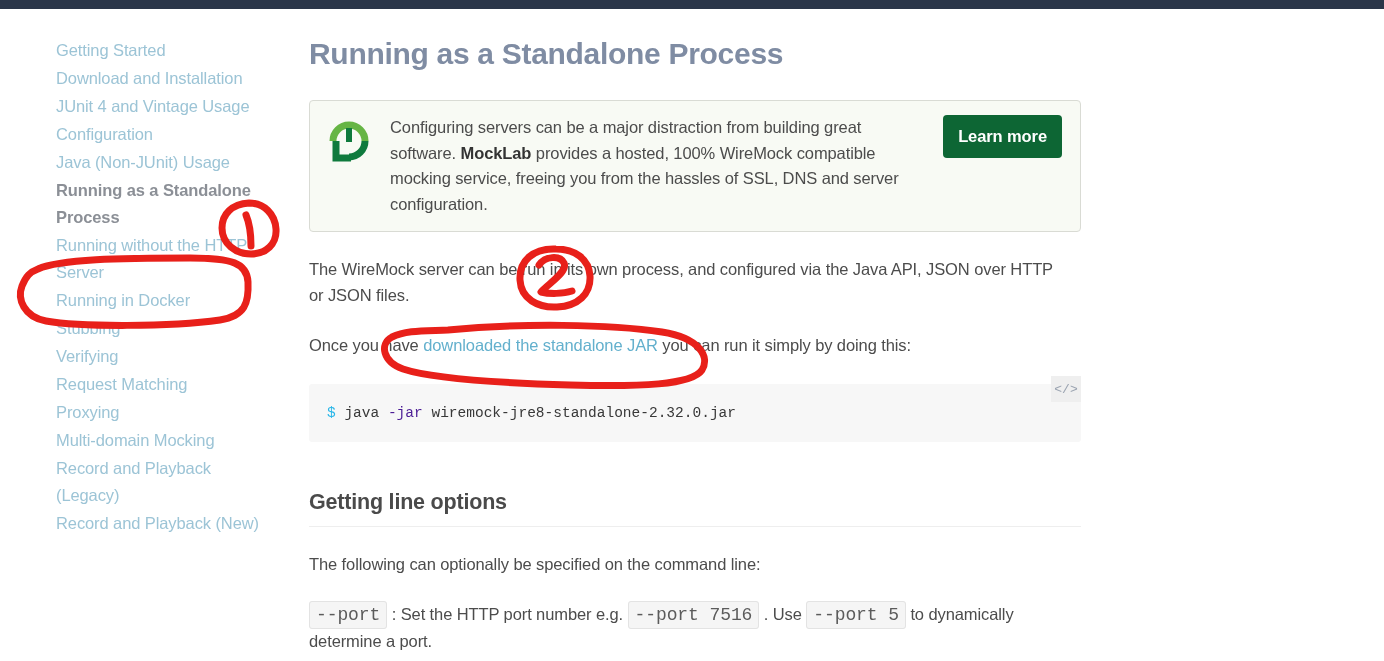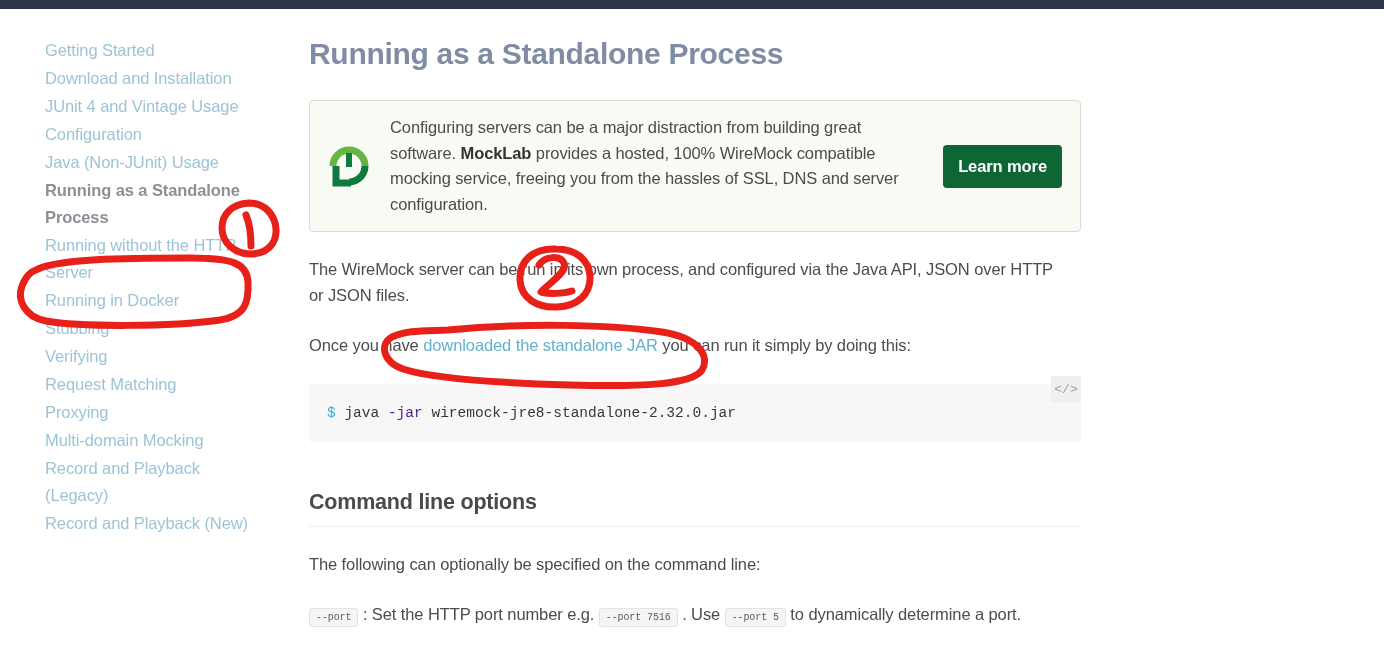--- a/index.html
+++ b/index.html
@@ -15,21 +15,21 @@
     position:absolute; top:0; left:0; width:1384px; height:9px;
     background:#2b3649;
   }
   #page {
     position:absolute; top:9px; left:0; width:1384px; height:652px;
     background:#ffffff;
   }
 
   
   #sidebar {
-    position:absolute; left:0; top:0; width:300px; height:652px;
+    position:absolute; left:11px; top:0; width:300px; height:652px;
     padding:28px 0 0 45px;
   }
   .nav-item {
     display:block;
     width:215px;
     font-size:16.5px;
     line-height:27px;
     color:#9cc4d6;
     text-decoration:none;
     letter-spacing:-0.1px;
@@ -56,21 +56,21 @@
 
   
   #banner {
     margin-top:28px;
     width:772px;
     min-height:115px;
     background:#f8faf4;
     border:1px solid #d9dbd4;
     border-radius:4px;
     display:flex;
-    align-items:center;
+    align-items:flex-start;
     padding:14px 18px 14px 16px;
   }
   #banner-logo {
     flex:0 0 auto;
     width:46px; height:52px;
     margin-right:18px;
     display:flex; align-items:center; justify-content:center;
   }
   #banner-text {
     flex:1 1 auto;
@@ -152,21 +152,21 @@
   }
   #subtitle-rule {
     margin-top:10px;
     width:772px;
     height:1px;
     background:#eeeeee;
   }
 
   code.chip {
     font-family:"Liberation Mono", monospace;
-    font-size:10px;
+    font-size:18px;
     background:#f5f5f5;
     border:1px solid #e3e3e3;
     border-radius:3px;
     padding:3px 6px;
     color:#5b5b5b;
     white-space:nowrap;
   }
 
   
   #annotations {
@@ -219,21 +219,21 @@
 
     <p class="body">The WireMock server can be run in its own process, and configured via the Java API, JSON over HTTP or JSON files.</p>
 
     <p class="body"><span>Once you have </span><a href="#">downloaded the standalone JAR</a><span> you can run it simply by doing this:</span></p>
 
     <div id="codeblock">
       <pre><span class="tok-prompt">$</span><span> java </span><span class="tok-flag">-jar</span><span> wiremock-jre8-standalone-2.32.0.jar</span></pre>
       <div id="code-icon">&lt;/&gt;</div>
     </div>
 
-    <h2 id="subtitle">Command line options</h2>
+    <h2 id="subtitle">Getting line options</h2>
     <div id="subtitle-rule"></div>
 
     <p class="body">The following can optionally be specified on the command line:</p>
 
     <p class="body"><code class="chip">--port</code><span> : Set the HTTP port number e.g. </span><code class="chip">--port 7516</code><span> . Use </span><code class="chip">--port 5</code><span> to dynamically determine a port.</span></p>
 
   </main>
 </div>
 
 <svg id="annotations" viewBox="0 0 1384 661" xmlns="http://www.w3.org/2000/svg">

